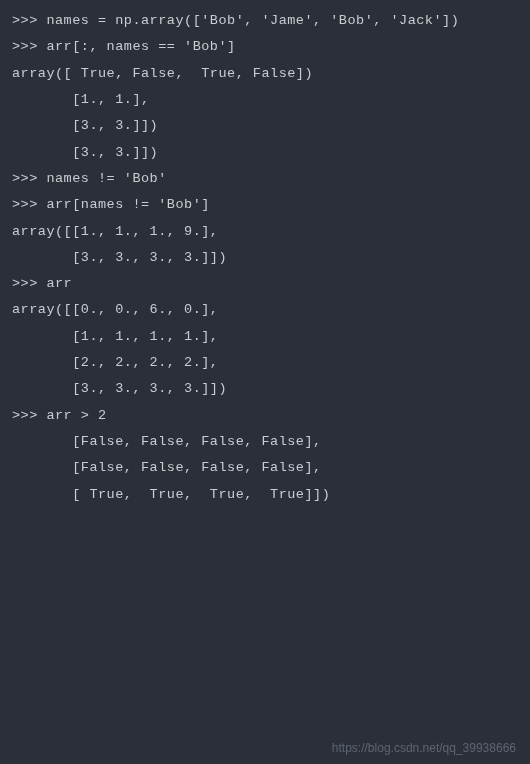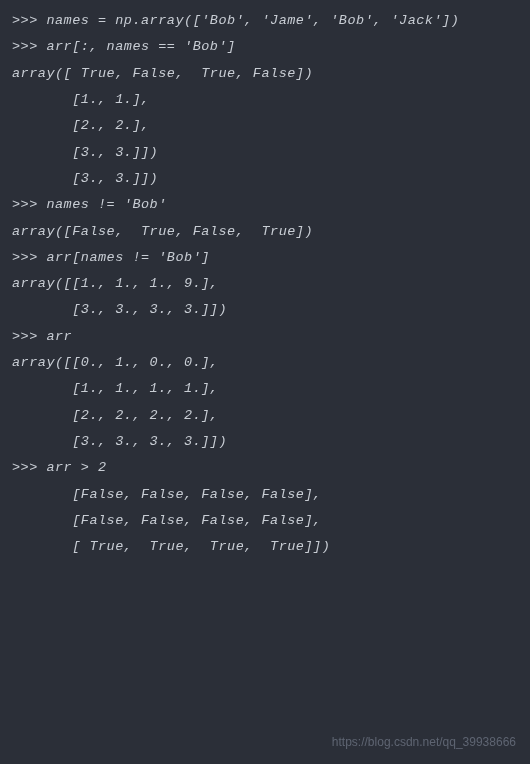--- a/index.html
+++ b/index.html
@@ -15,51 +15,48 @@
     font-size: 13.5px;
     color: #c8cdd4;
     padding: 8px 12px;
     line-height: 1.95;
     letter-spacing: 0.5px;
     overflow: hidden;
     position: relative;
   }
   .line {
     white-space: pre;
-    font-style: italic;
   }
   .watermark {
     position: absolute;
-    bottom: 10px;
+    bottom: 4px;
     right: 14px;
     color: #6b7280;
     font-size: 12px;
     font-family: Arial, sans-serif;
     letter-spacing: 0;
     opacity: 0.8;
   }
 </style>
 </head>
 <body>
 
 <div>
   <div class="line">&gt;&gt;&gt; names = np.array(['Bob', 'Jame', 'Bob', 'Jack'])</div>
   <div class="line">&gt;&gt;&gt; arr[:, names == 'Bob']</div>
   <div class="line">array([ True, False,  True, False])</div>
   <div class="line">       [1., 1.],</div>
-  <div class="line">       [2., 2.],</div>
   <div class="line">       [3., 3.]])</div>
   <div class="line">       [3., 3.]])</div>
   <div class="line">&gt;&gt;&gt; names != 'Bob'</div>
-  <div class="line">array([False,  True, False,  True])</div>
   <div class="line">&gt;&gt;&gt; arr[names != 'Bob']</div>
   <div class="line">array([[1., 1., 1., 9.],</div>
   <div class="line">       [3., 3., 3., 3.]])</div>
   <div class="line">&gt;&gt;&gt; arr</div>
-  <div class="line">array([[0., 1., 0., 0.],</div>
+  <div class="line">array([[0., 0., 6., 0.],</div>
   <div class="line">       [1., 1., 1., 1.],</div>
   <div class="line">       [2., 2., 2., 2.],</div>
   <div class="line">       [3., 3., 3., 3.]])</div>
   <div class="line">&gt;&gt;&gt; arr &gt; 2</div>
   <div class="line">       [False, False, False, False],</div>
   <div class="line">       [False, False, False, False],</div>
   <div class="line">       [ True,  True,  True,  True]])</div>
 </div>
 
 <div class="watermark">https://blog.csdn.net/qq_39938666</div>

